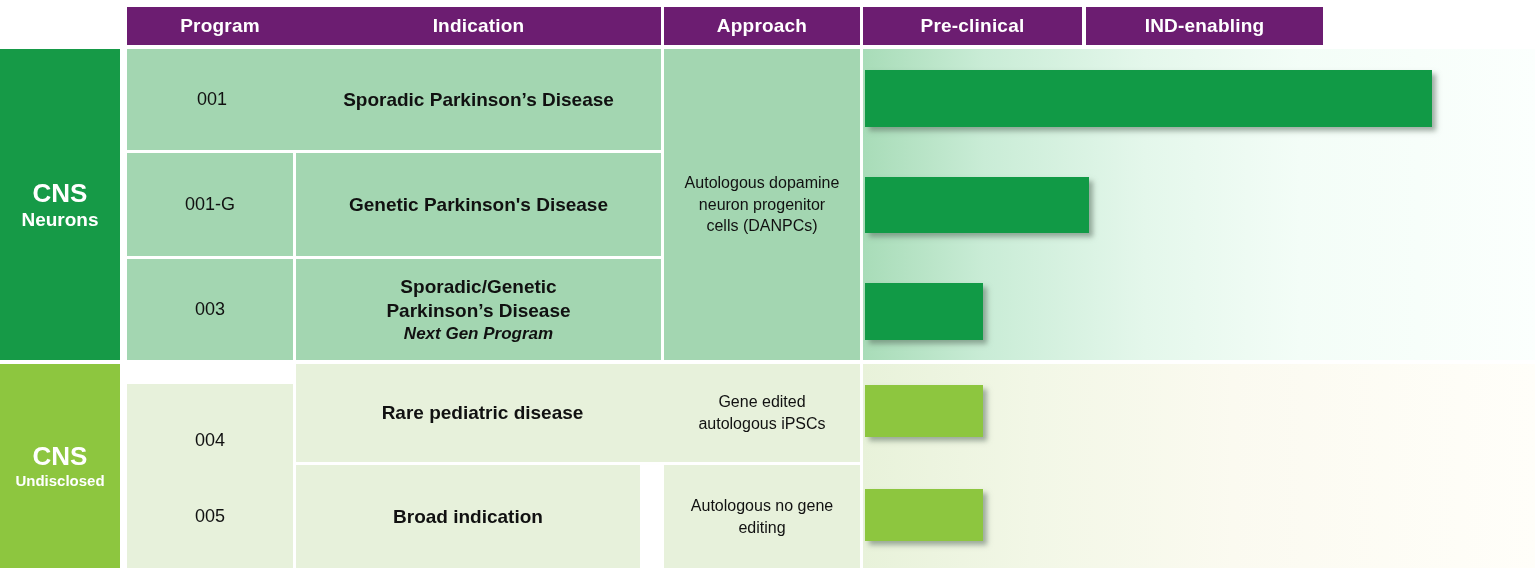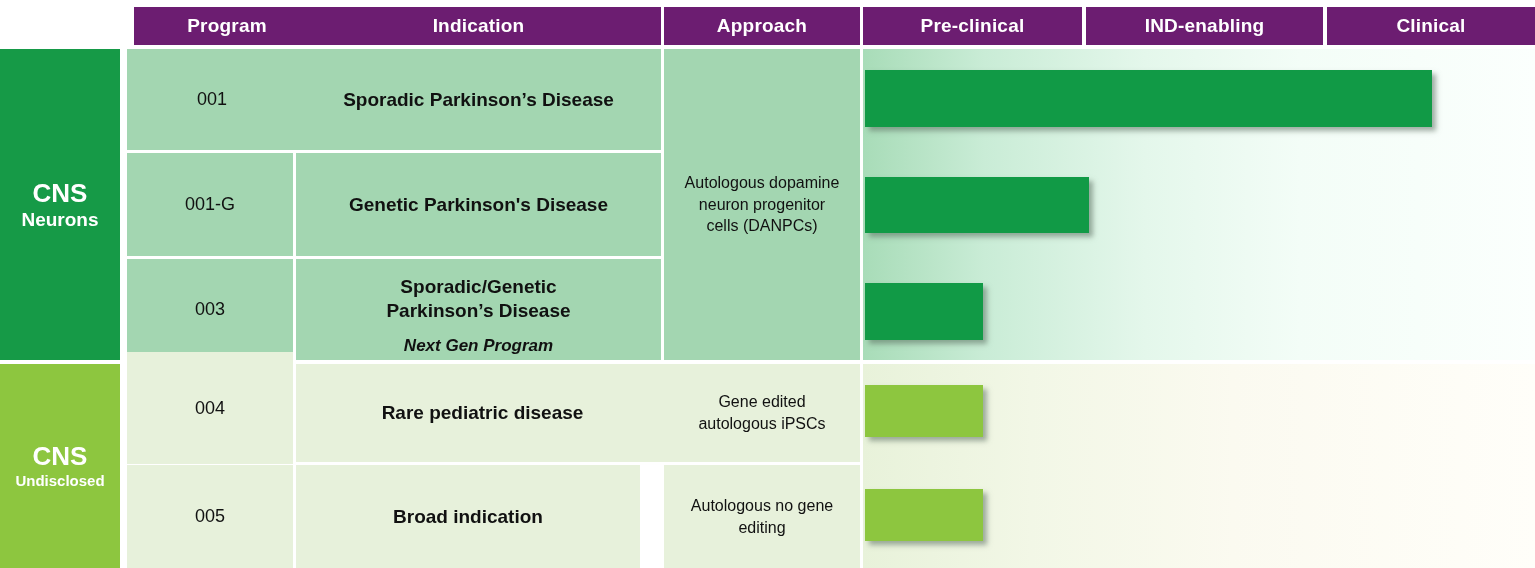--- a/index.html
+++ b/index.html
@@ -30,21 +30,21 @@
   
   .cell{
     position:absolute;display:flex;align-items:center;justify-content:center;
     text-align:center;color:#111;
   }
   .mint{background:var(--cell_mint,#a3d6b1);}
   .pale{background:var(--cell_pale,#e7f1db);}
   .program{font-size:18px;}
   .indication{font-weight:bold;font-size:19px;line-height:1.25;}
   .ind-inner{max-width:320px;}
-  .ind-narrow .ind-inner{max-width:215px;margin:12px auto;}
+  .ind-narrow .ind-inner{max-width:215px;margin:0 auto;}
   .ind-note{font-style:italic;font-size:17px;}
   .approach{font-size:16px;line-height:1.35;}
   .app-inner{max-width:160px;}
 
   
   .chart-bg{position:absolute;left:863px;width:672px;}
   .chart-bg.top{
     top:49px;height:311px;
     background:linear-gradient(90deg,#a8dcb8 0%,#c9ecd6 18%,#e4f7eb 42%,#f3fdf7 65%,#fbfffd 100%);
   }
@@ -60,37 +60,34 @@
   .bar.b1{top:177px;height:56px;}
   .bar.b2{top:283px;height:57px;}
   .bar.b3{top:385px;height:52px;}
   .bar.b4{top:489px;height:52px;}
 </style>
 </head>
 <body>
 
 <div class="slide">
 
-  <div class="hcell" style="left:134px;width:186px">
+  <div class="hcell" style="left:127px;width:186px">
       <span>Program</span>
     </div>
   <div class="hcell" style="left:664px;width:196px">
       <span>Approach</span>
     </div>
   <div class="hcell" style="left:296px;width:365px">
       <span>Indication</span>
     </div>
   <div class="hcell" style="left:863px;width:219px">
       <span>Pre-clinical</span>
     </div>
   <div class="hcell" style="left:1086px;width:237px">
       <span>IND-enabling</span>
-    </div>
-  <div class="hcell" style="left:1327px;width:208px">
-      <span>Clinical</span>
     </div>
 
   <div class="group g1">
     <div class="g-title">CNS</div>
     <div class="g-sub">Neurons</div>
   </div>
   <div class="group g2">
     <div class="g-title">CNS</div>
     <div class="g-sub">Undisclosed</div>
   </div>
@@ -119,21 +116,21 @@
     <div>
       <div class="ind-inner">Sporadic/Genetic Parkinson’s Disease</div>
       <div class="ind-note">Next Gen Program</div>
     </div>
   </div>
 
   <div class="cell mint approach" style="left:664px;top:49px;width:196px;height:311px">
       <span class="app-inner">Autologous dopamine neuron progenitor cells (DANPCs)</span>
     </div>
 
-  <div class="cell pale program" style="left:127px;top:352px;width:166px;height:112px">
+  <div class="cell pale program" style="left:127px;top:384px;width:166px;height:112px">
       <span>004</span>
     </div>
   <div class="cell pale indication" style="left:296px;top:364px;width:373px;height:98px">
       <span class="ind-inner">Rare pediatric disease</span>
     </div>
   <div class="cell pale approach" style="left:664px;top:364px;width:196px;height:98px">
       <span class="app-inner">Gene edited autologous iPSCs</span>
     </div>
 
   <div class="cell pale program" style="left:127px;top:465px;width:166px;height:103px">

